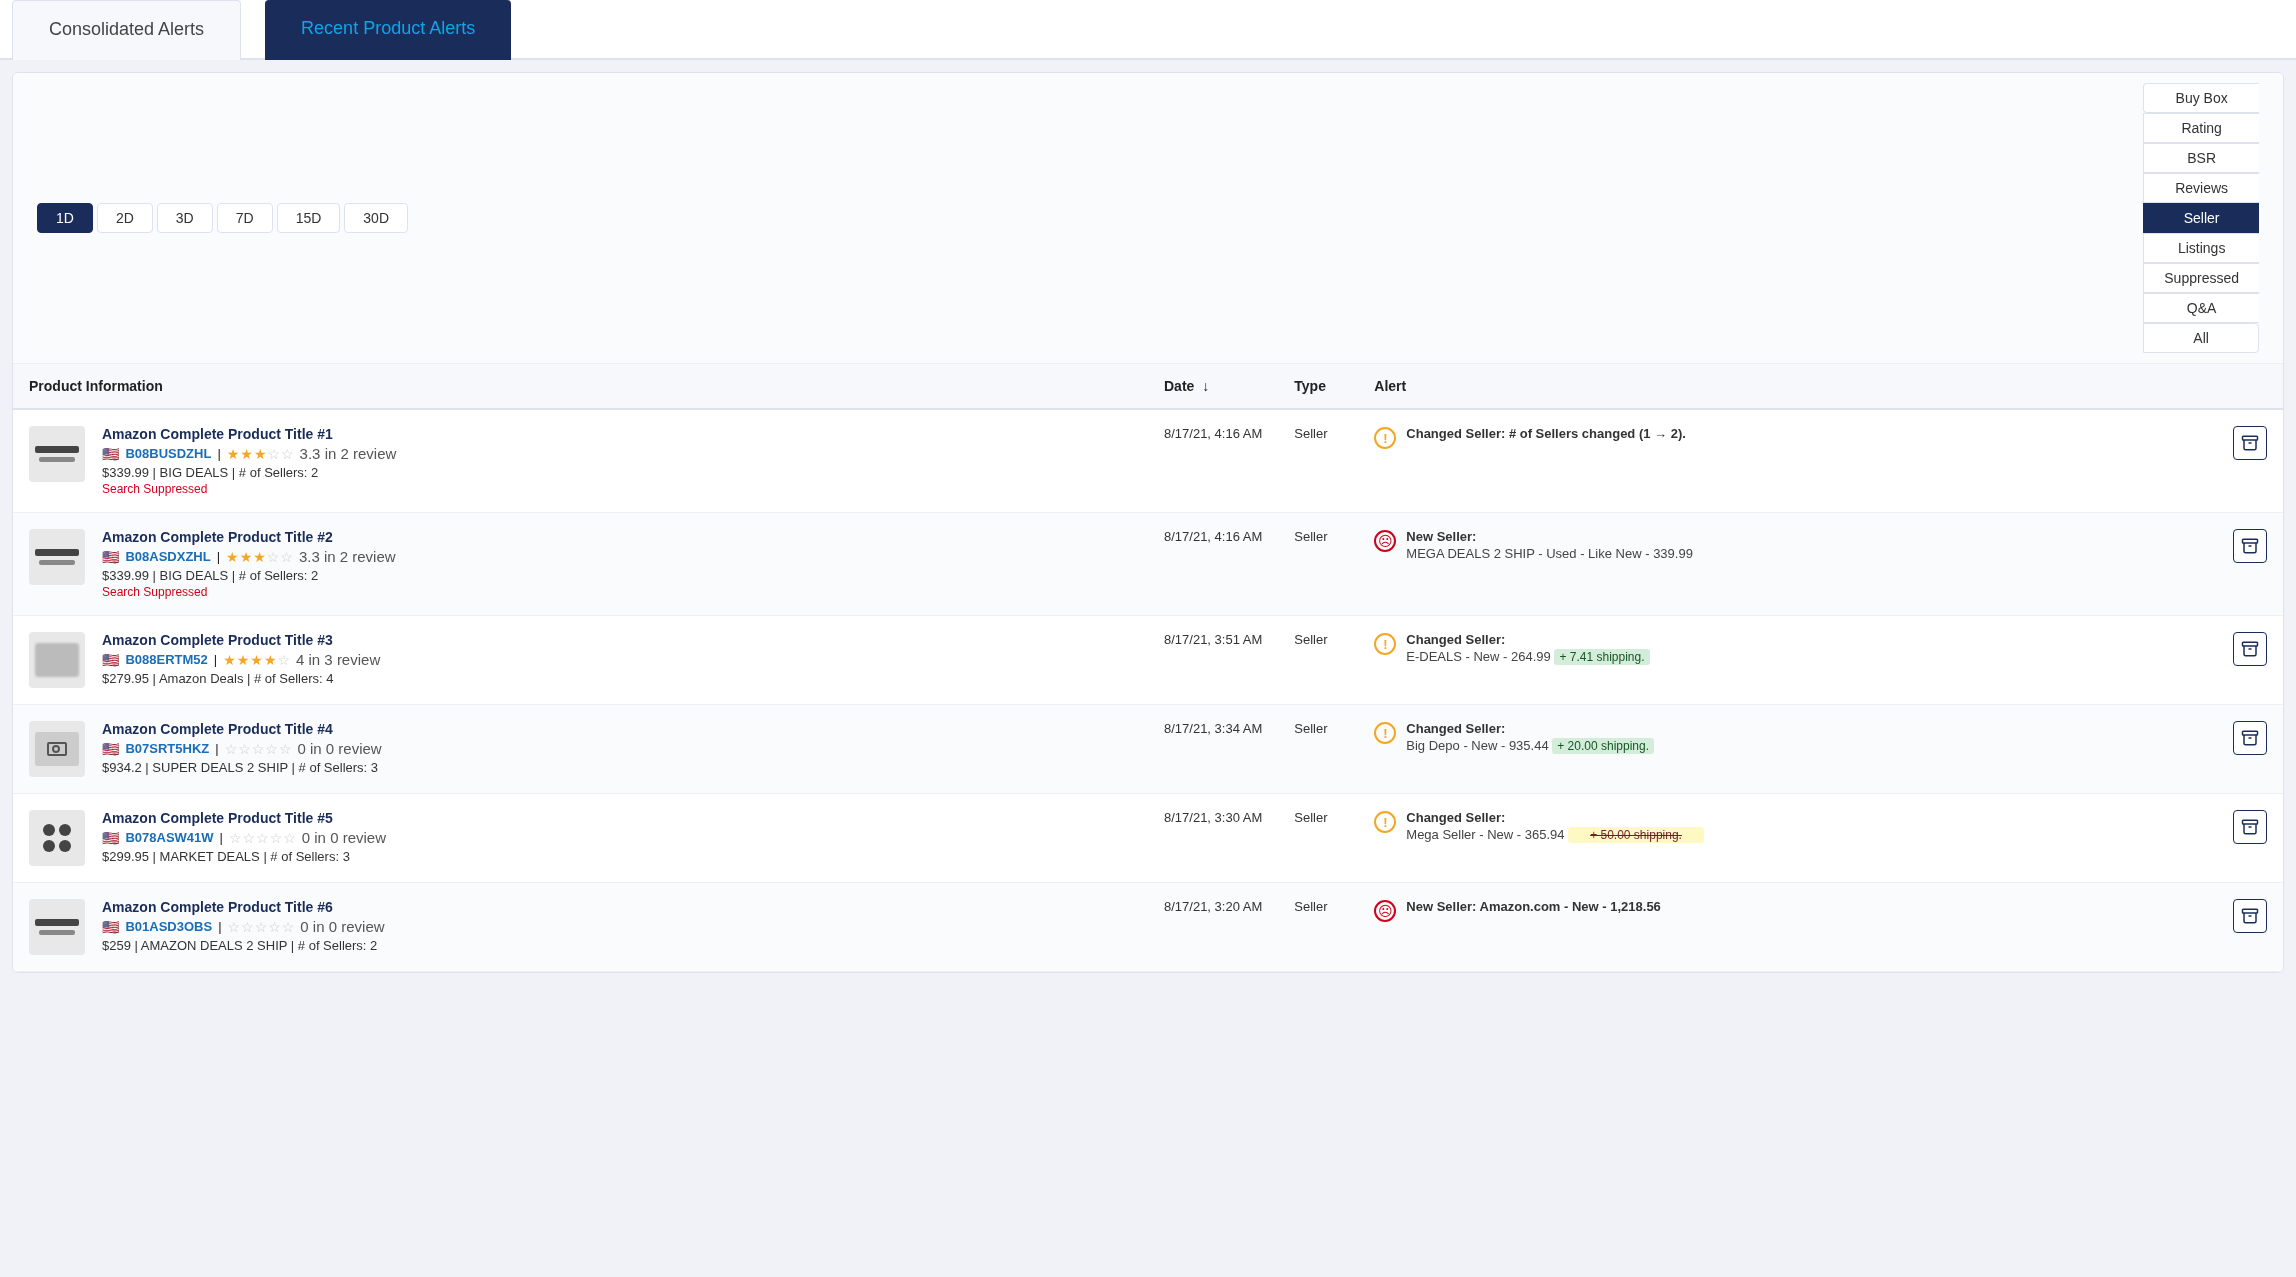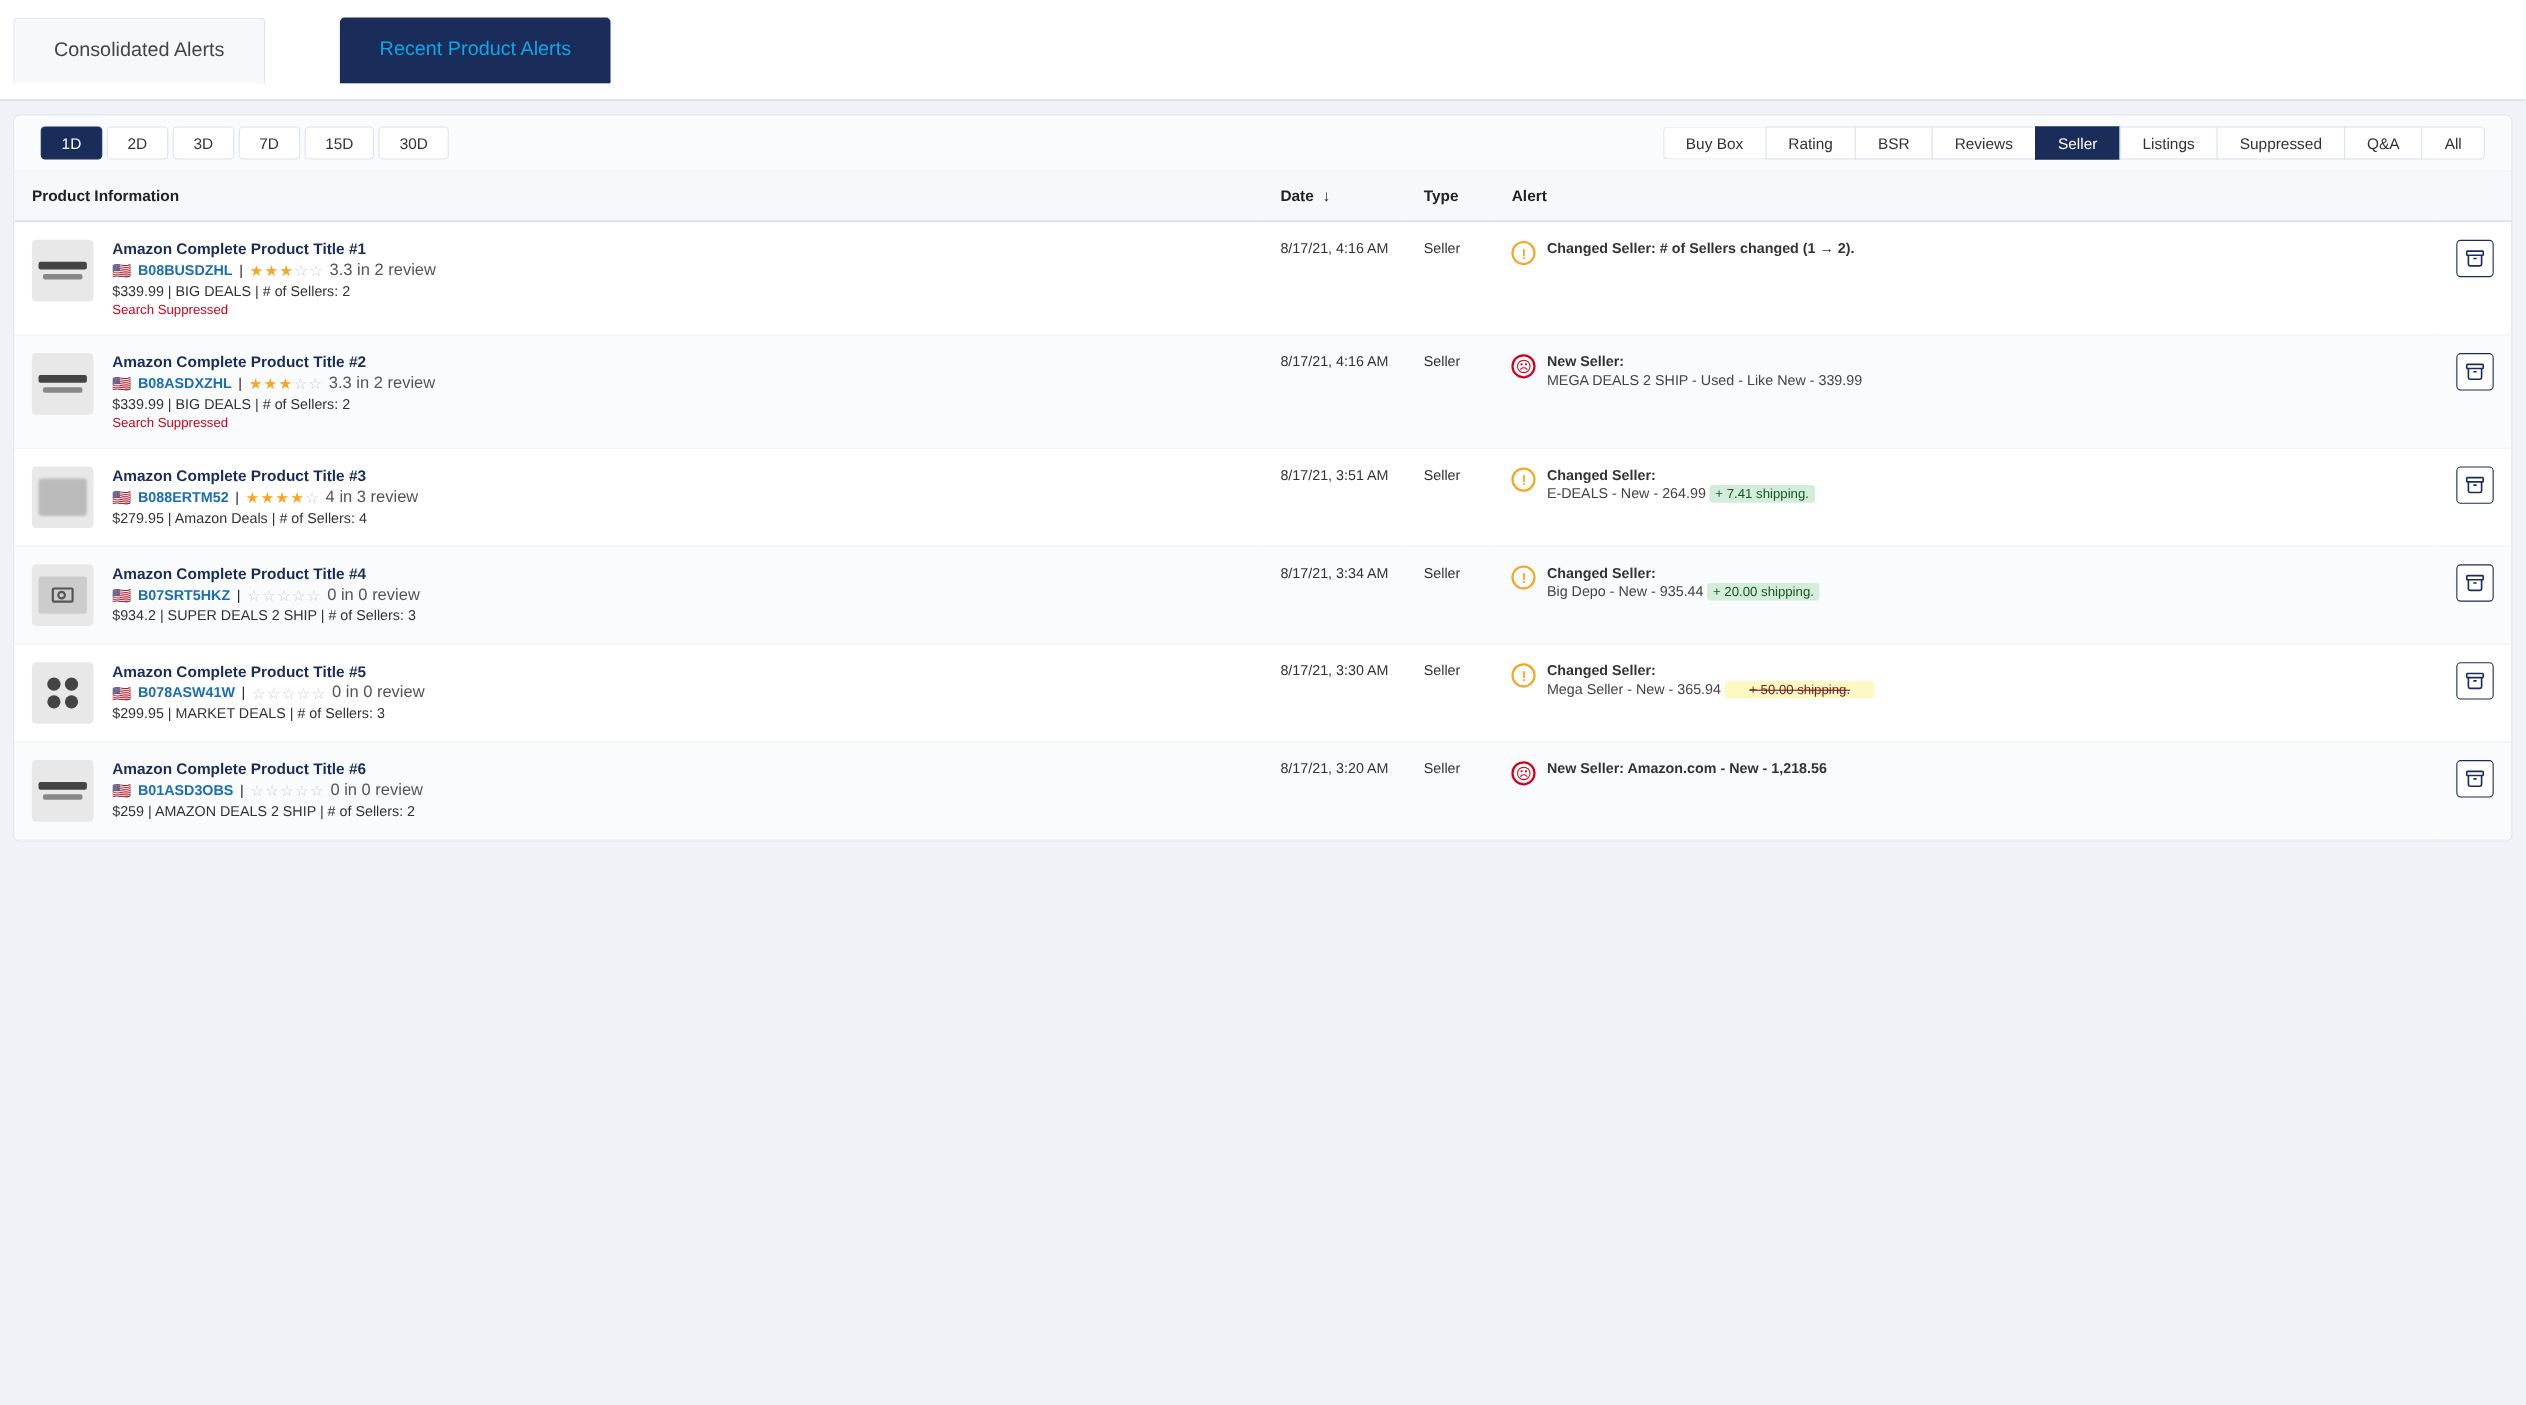--- a/index.html
+++ b/index.html
@@ -13,22 +13,21 @@
       width: 2296px;
       min-height: 1277px;
       background: #f0f2f7;
       padding: 0;
     }
     
     .tabs-bar {
       display: flex;
       background: #fff;
       border-bottom: 2px solid #dde2ee;
-      padding: 16px 12px;
-      gap: 44px;
+      padding: 0 12px;
     }
     .tab {
       padding: 18px 36px;
       font-size: 18px;
       font-weight: 500;
       cursor: pointer;
       border-bottom: 3px solid transparent;
       margin-bottom: -2px;
       color: #333;
       background: transparent;
@@ -118,21 +117,21 @@
       font-weight: 500;
       cursor: pointer;
       color: #333;
     }
     .date-btn.active {
       background: #1a2d5a;
       color: #fff;
       border-color: #1a2d5a;
     }
     .type-buttons {
-      display: flex; gap: 0;
+      display: flex; gap: 0; flex-direction: column;
     }
     .type-btn {
       padding: 6px 20px;
       border: 1px solid #dde2ee;
       border-right: none;
       background: #fff;
       font-size: 14px;
       cursor: pointer;
       color: #333;
       font-weight: 500;

